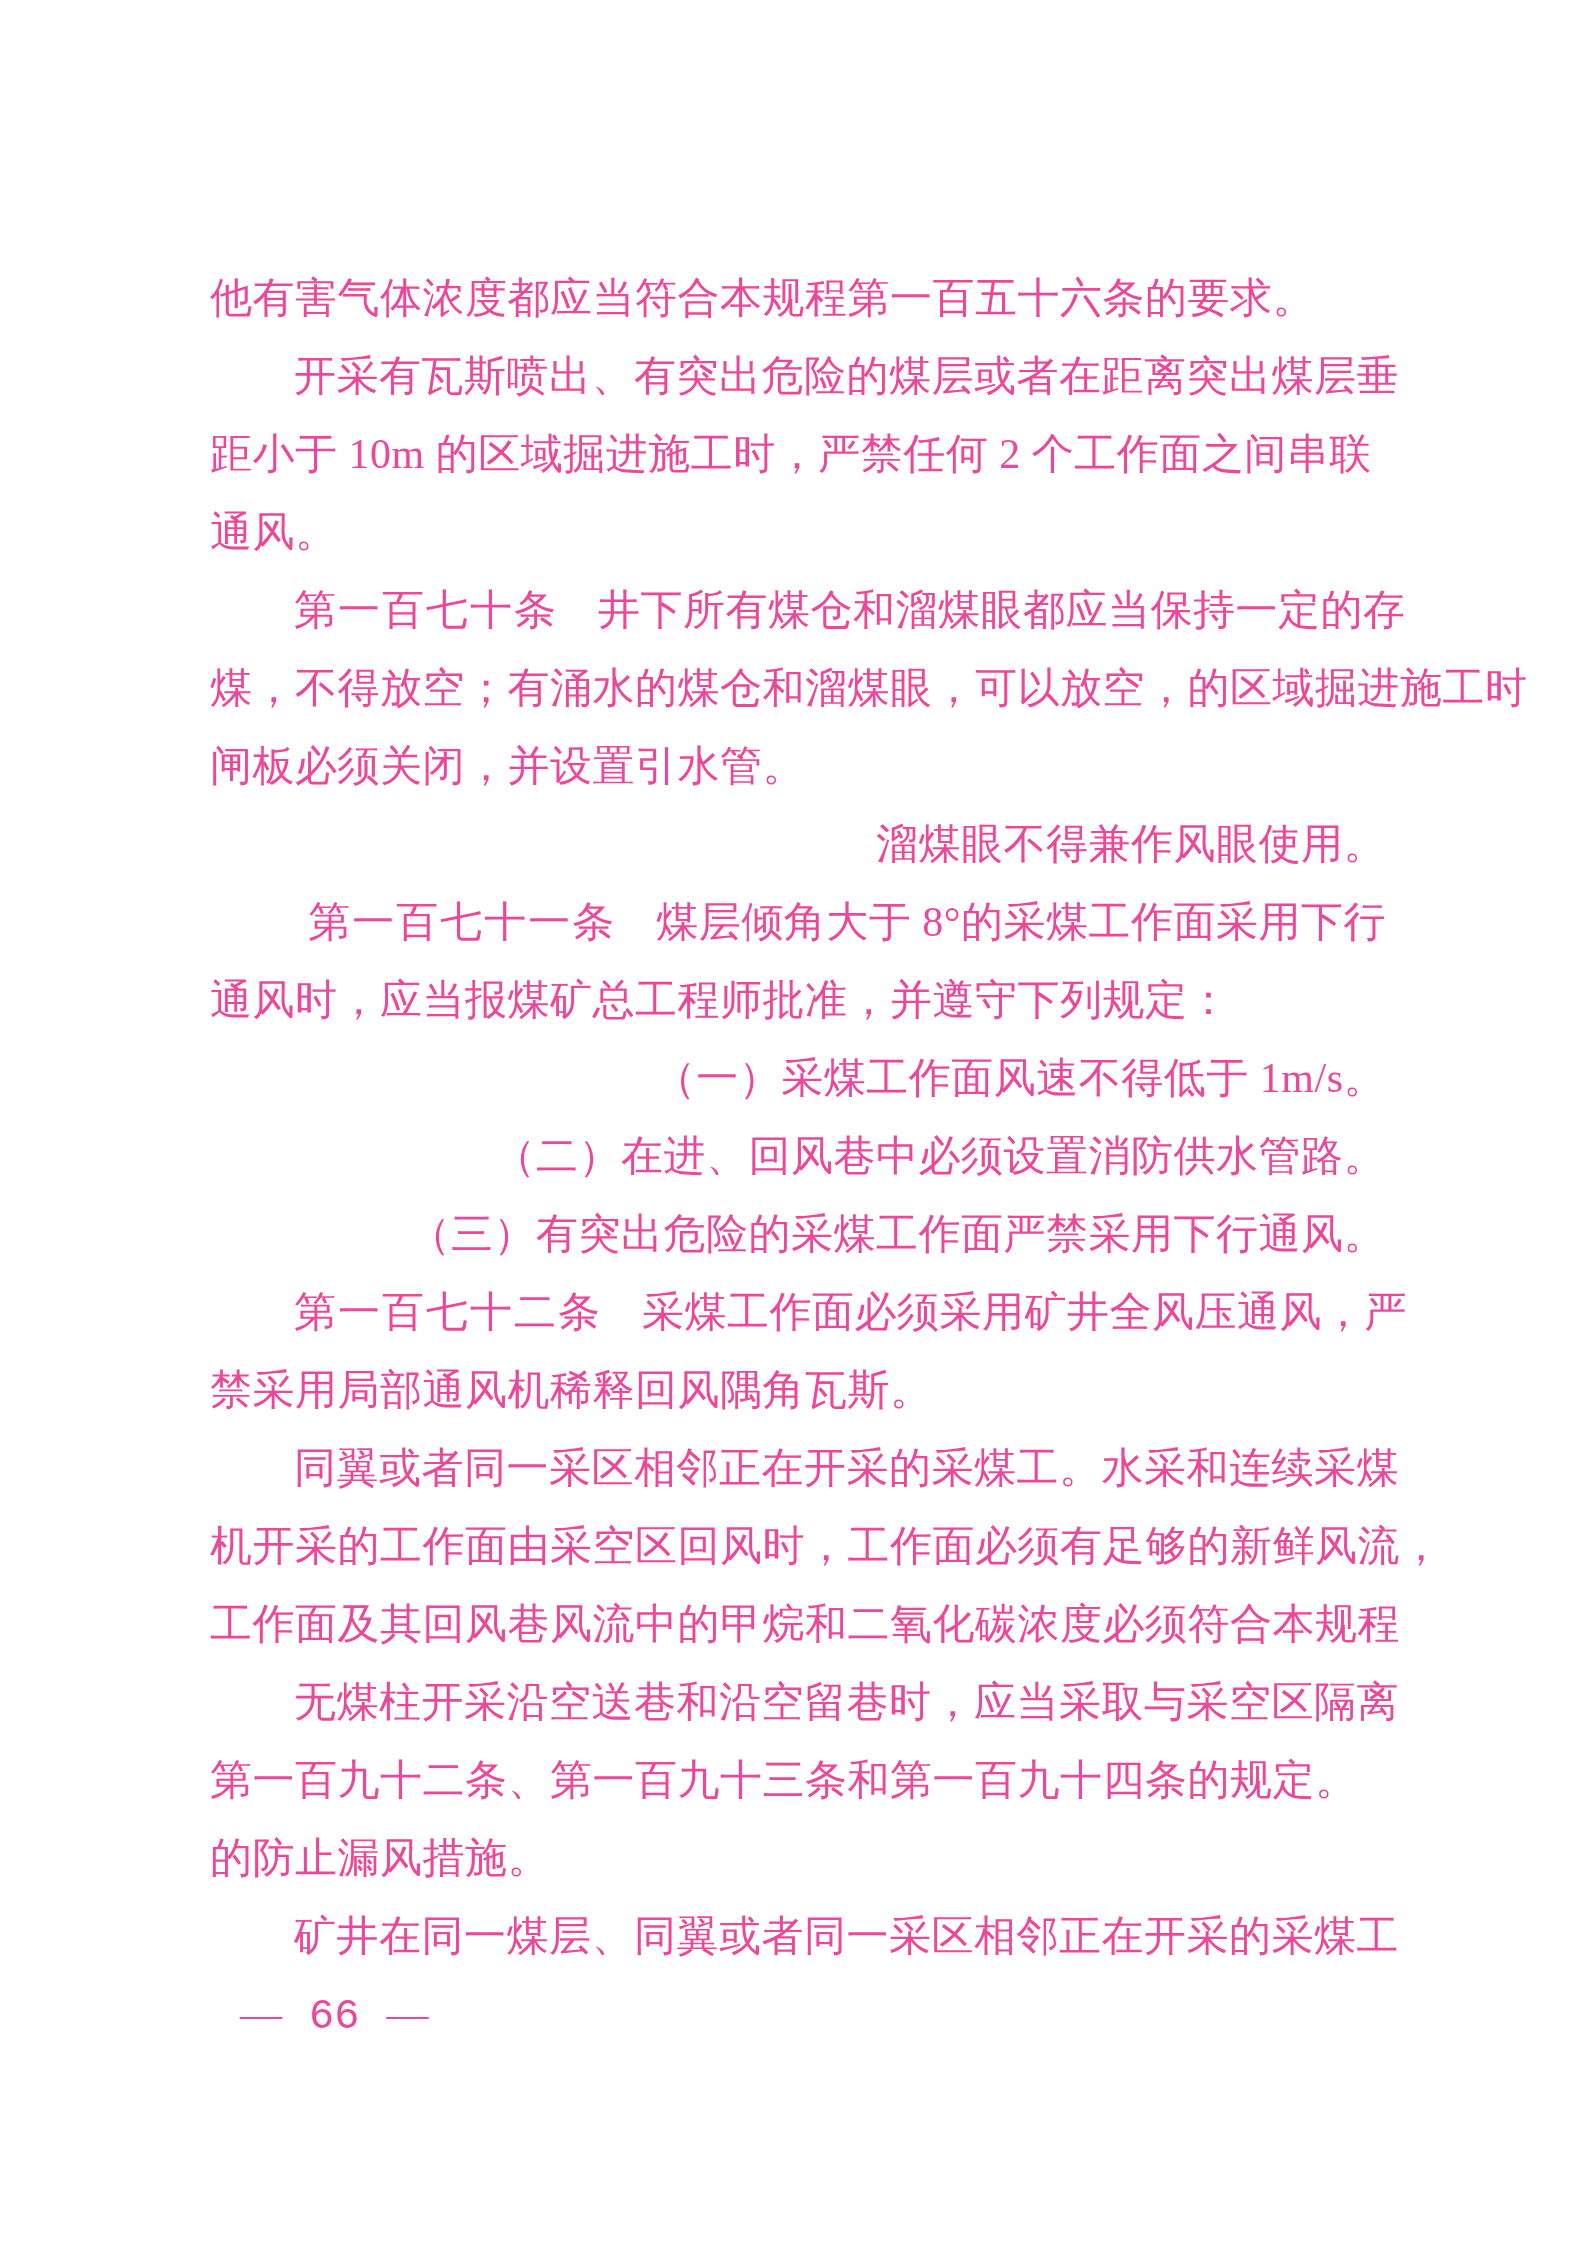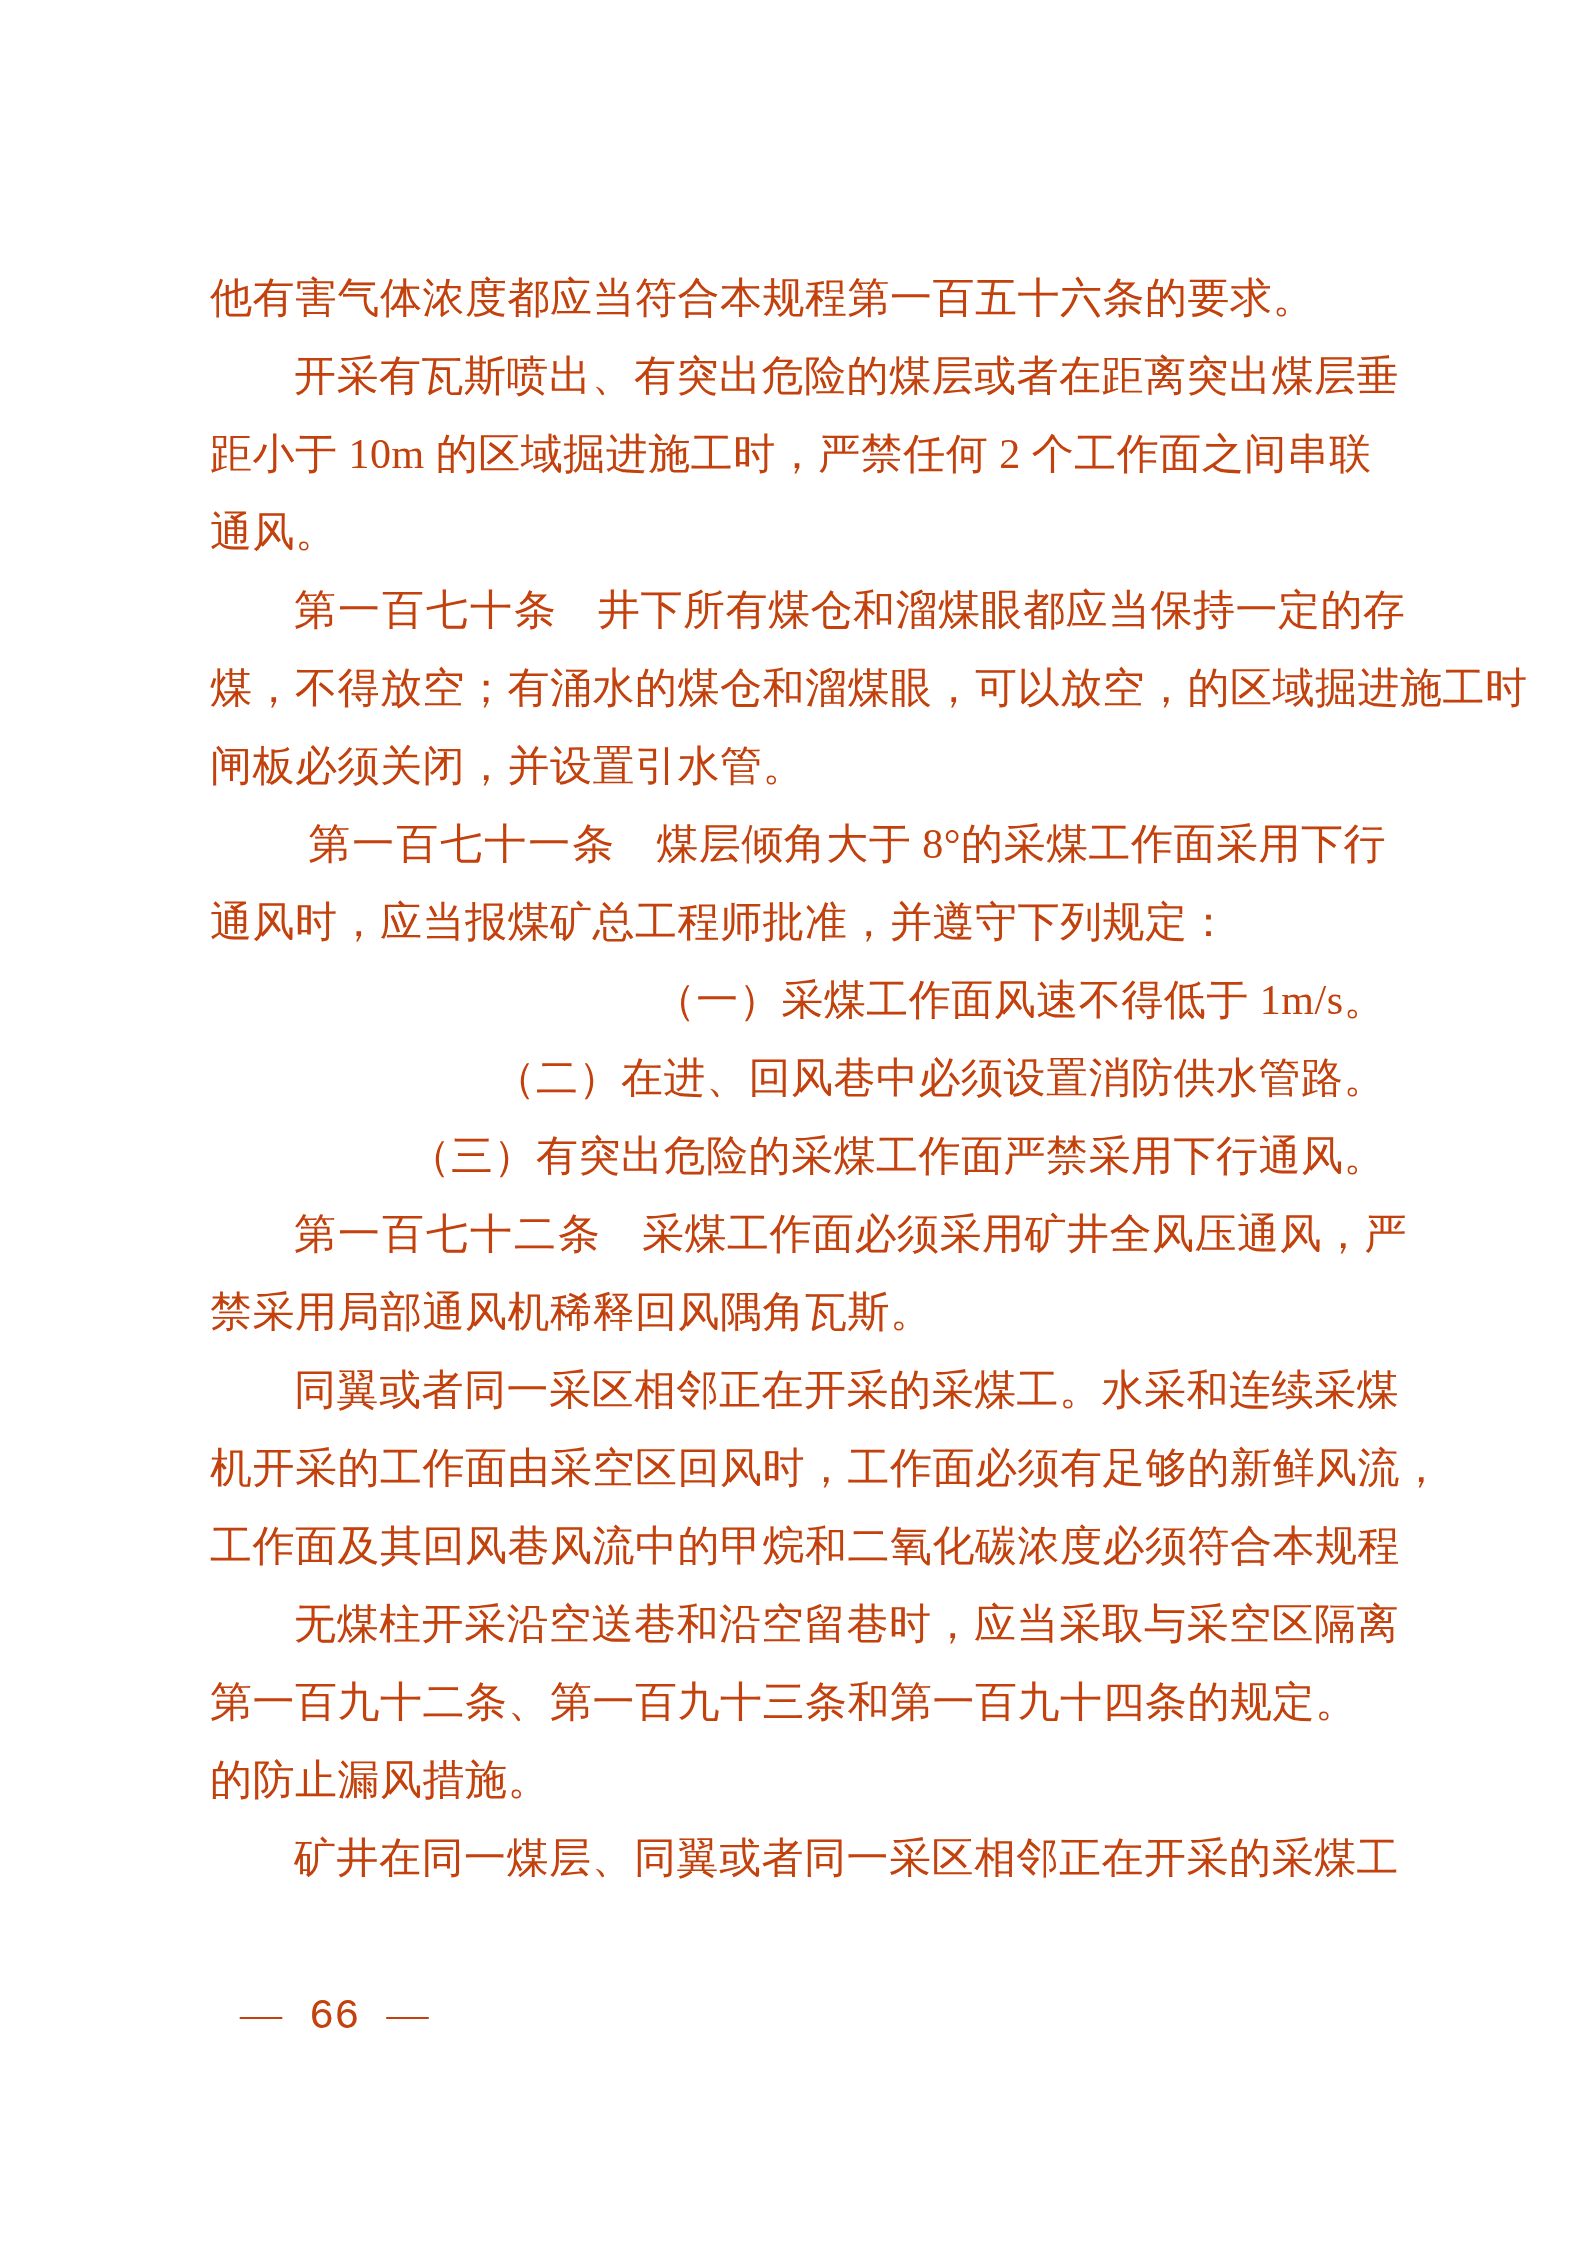--- a/index.html
+++ b/index.html
@@ -7,21 +7,21 @@
     padding: 0;
     background: #ffffff;
   }
   .page {
     position: relative;
     width: 1587px;
     height: 2245px;
     background: #ffffff;
     overflow: hidden;
     font-family: "Liberation Serif", "DejaVu Serif", serif;
-    color: #c2410c;
+    color: #ec4899;
   }
   .body-text {
     position: absolute;
     left: 210px;
     top: 259px;
     width: 1176px;
   }
   .line {
     height: 78px;
     line-height: 78px;
@@ -58,20 +58,21 @@
 
 <div class="page">
   <div class="body-text" id="body-text">
       <div class="line"><span class="seg-r">他有害气体浓度都应当符合本规程第一百五十六条的要求。</span></div>
       <div class="line indent"><span class="seg-r">开采有瓦斯喷出、有突出危险的煤层或者在距离突出煤层垂</span></div>
       <div class="line"><span class="seg-r">距小于 10m 的区域掘进施工时，严禁任何 2 个工作面之间串联</span></div>
       <div class="line"><span class="seg-r">通风。</span></div>
       <div class="line indent"><span class="seg-b">第一百七十条</span><span class="seg-r">井下所有煤仓和溜煤眼都应当保持一定的存</span></div>
       <div class="line"><span class="seg-r">煤，不得放空；有涌水的煤仓和溜煤眼，可以放空，的区域掘进施工时</span></div>
       <div class="line"><span class="seg-r">闸板必须关闭，并设置引水管。</span></div>
+      <div class="line indent"><span class="seg-r">溜煤眼不得兼作风眼使用。</span></div>
       <div class="line indent"><span class="seg-b">第一百七十一条</span><span class="seg-r">煤层倾角大于 8°的采煤工作面采用下行</span></div>
       <div class="line"><span class="seg-r">通风时，应当报煤矿总工程师批准，并遵守下列规定：</span></div>
       <div class="line indent"><span class="seg-r">（一）采煤工作面风速不得低于 1m/s。</span></div>
       <div class="line indent"><span class="seg-r">（二）在进、回风巷中必须设置消防供水管路。</span></div>
       <div class="line indent"><span class="seg-r">（三）有突出危险的采煤工作面严禁采用下行通风。</span></div>
       <div class="line indent"><span class="seg-b">第一百七十二条</span><span class="seg-r">采煤工作面必须采用矿井全风压通风，严</span></div>
       <div class="line"><span class="seg-r">禁采用局部通风机稀释回风隅角瓦斯。</span></div>
       <div class="line indent"><span class="seg-r">同翼或者同一采区相邻正在开采的采煤工。水采和连续采煤</span></div>
       <div class="line"><span class="seg-r">机开采的工作面由采空区回风时，工作面必须有足够的新鲜风流，</span></div>
       <div class="line"><span class="seg-r">工作面及其回风巷风流中的甲烷和二氧化碳浓度必须符合本规程</span></div>

